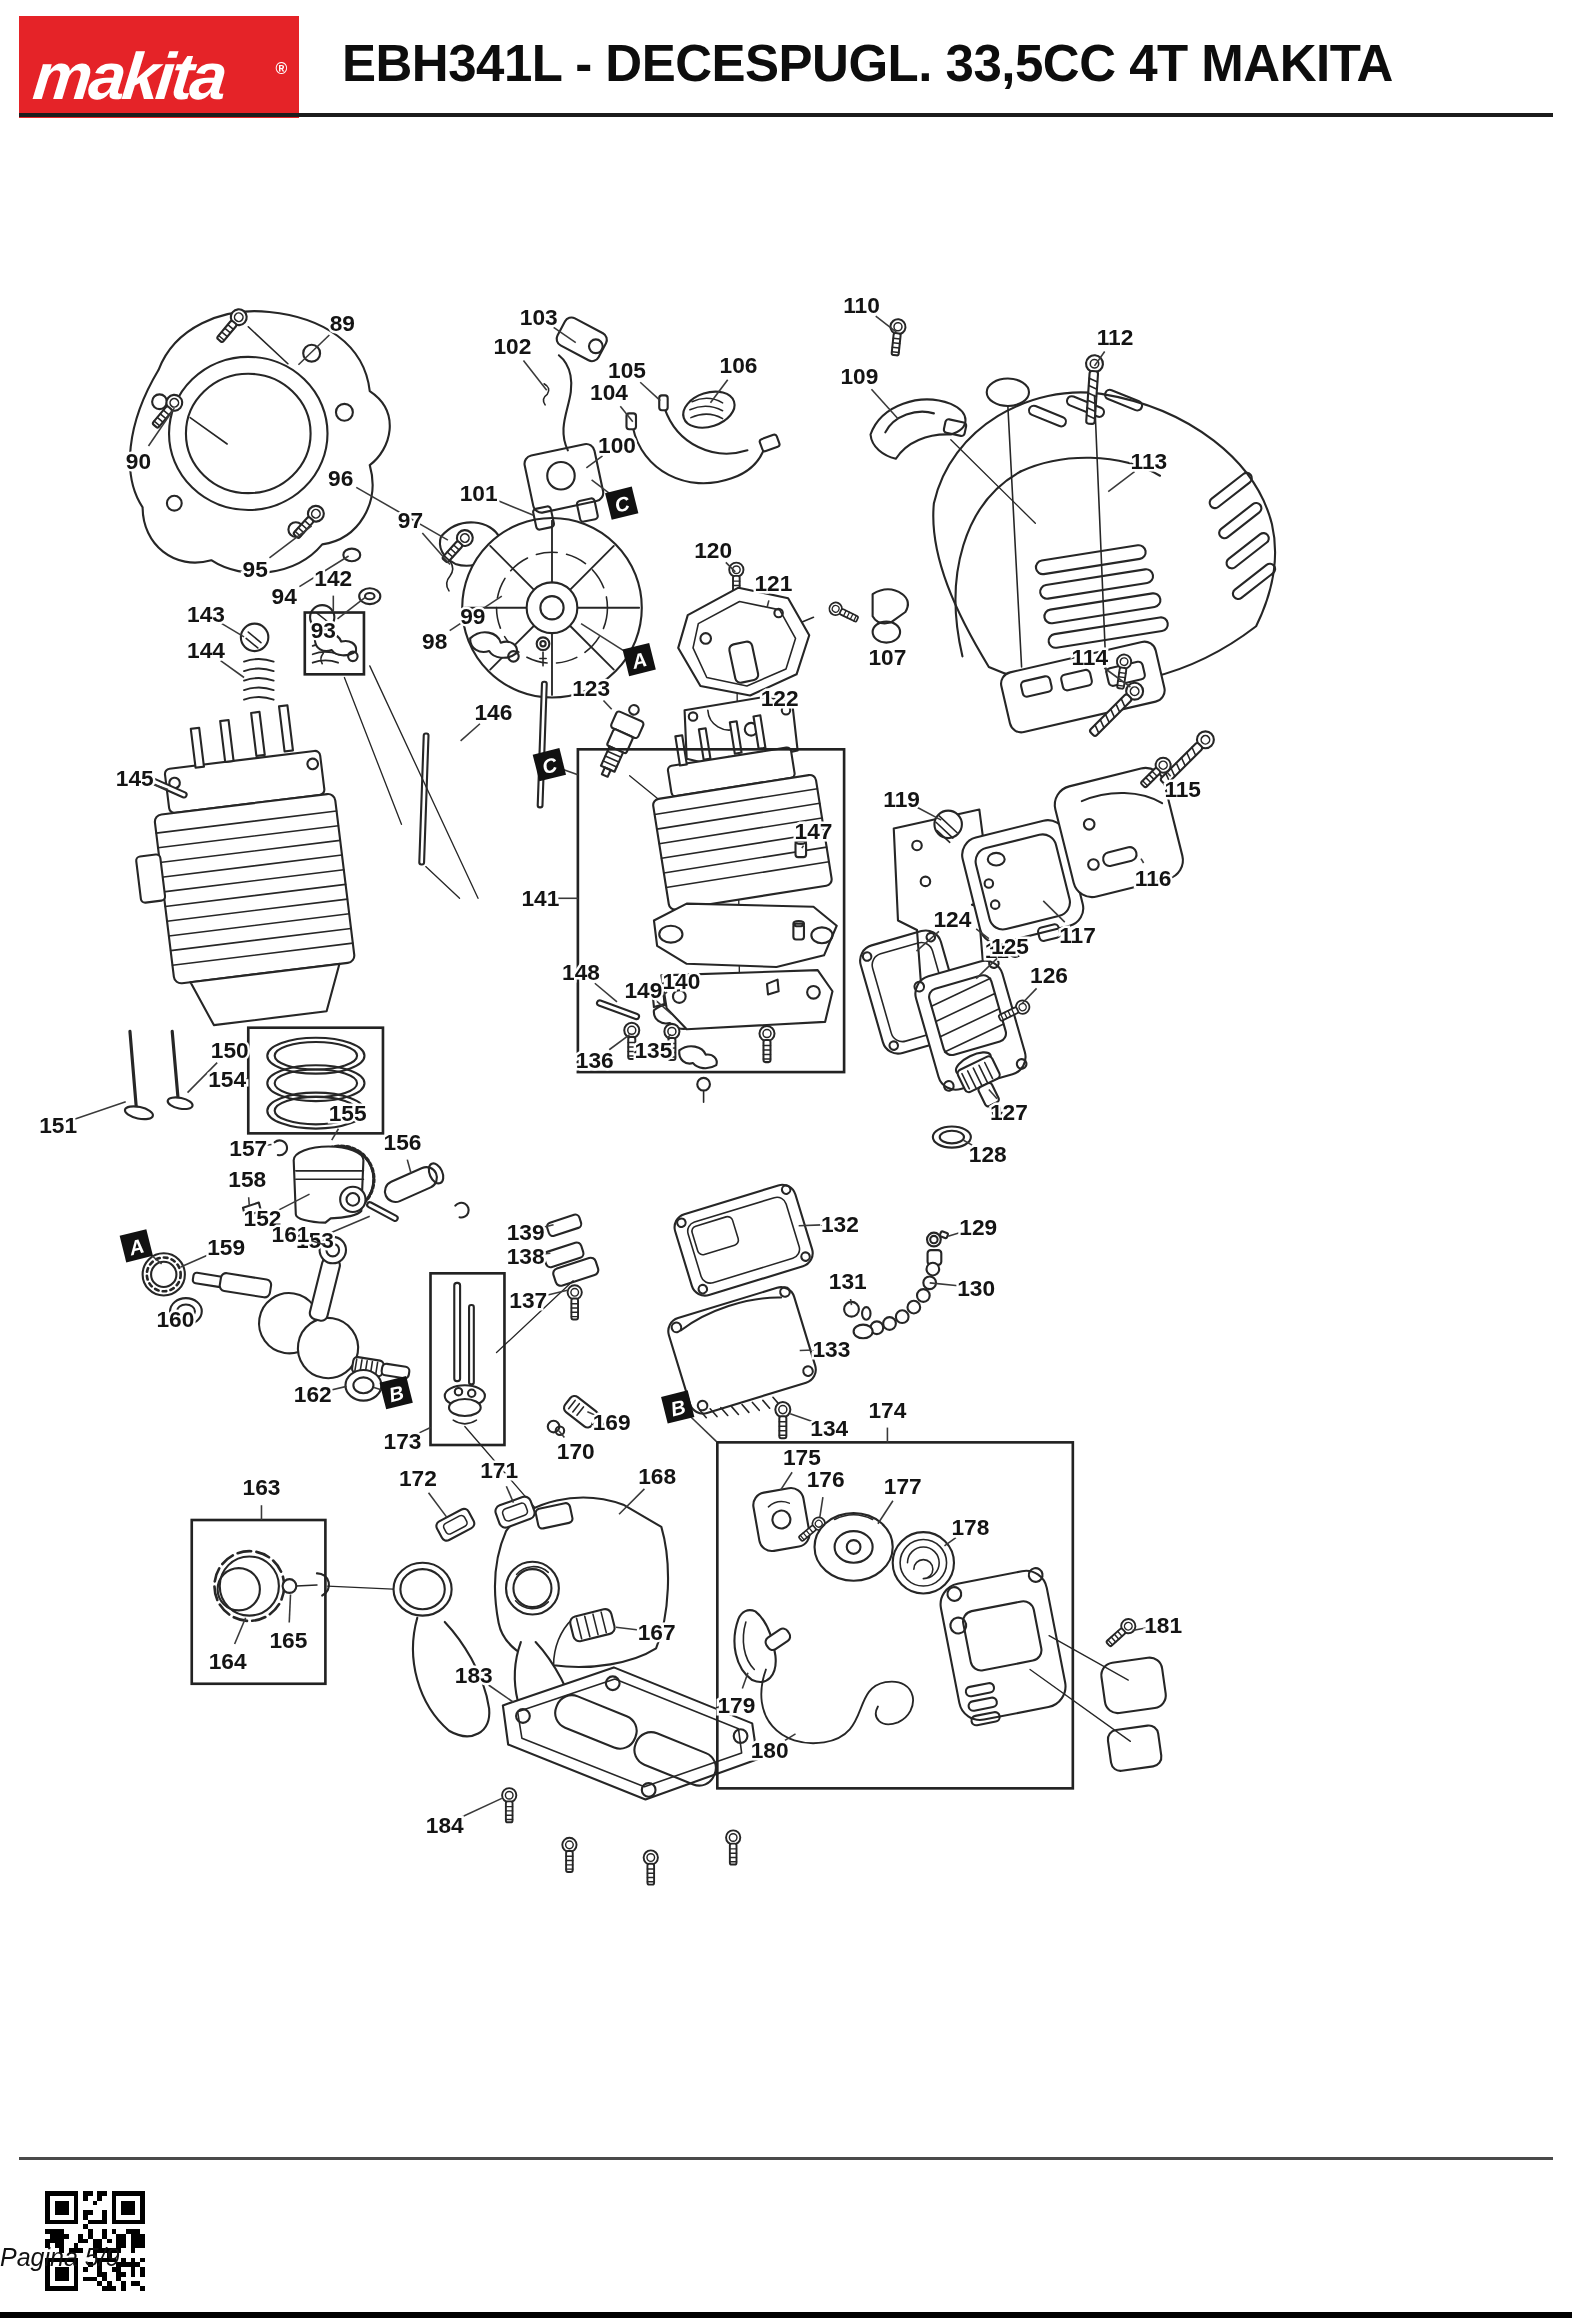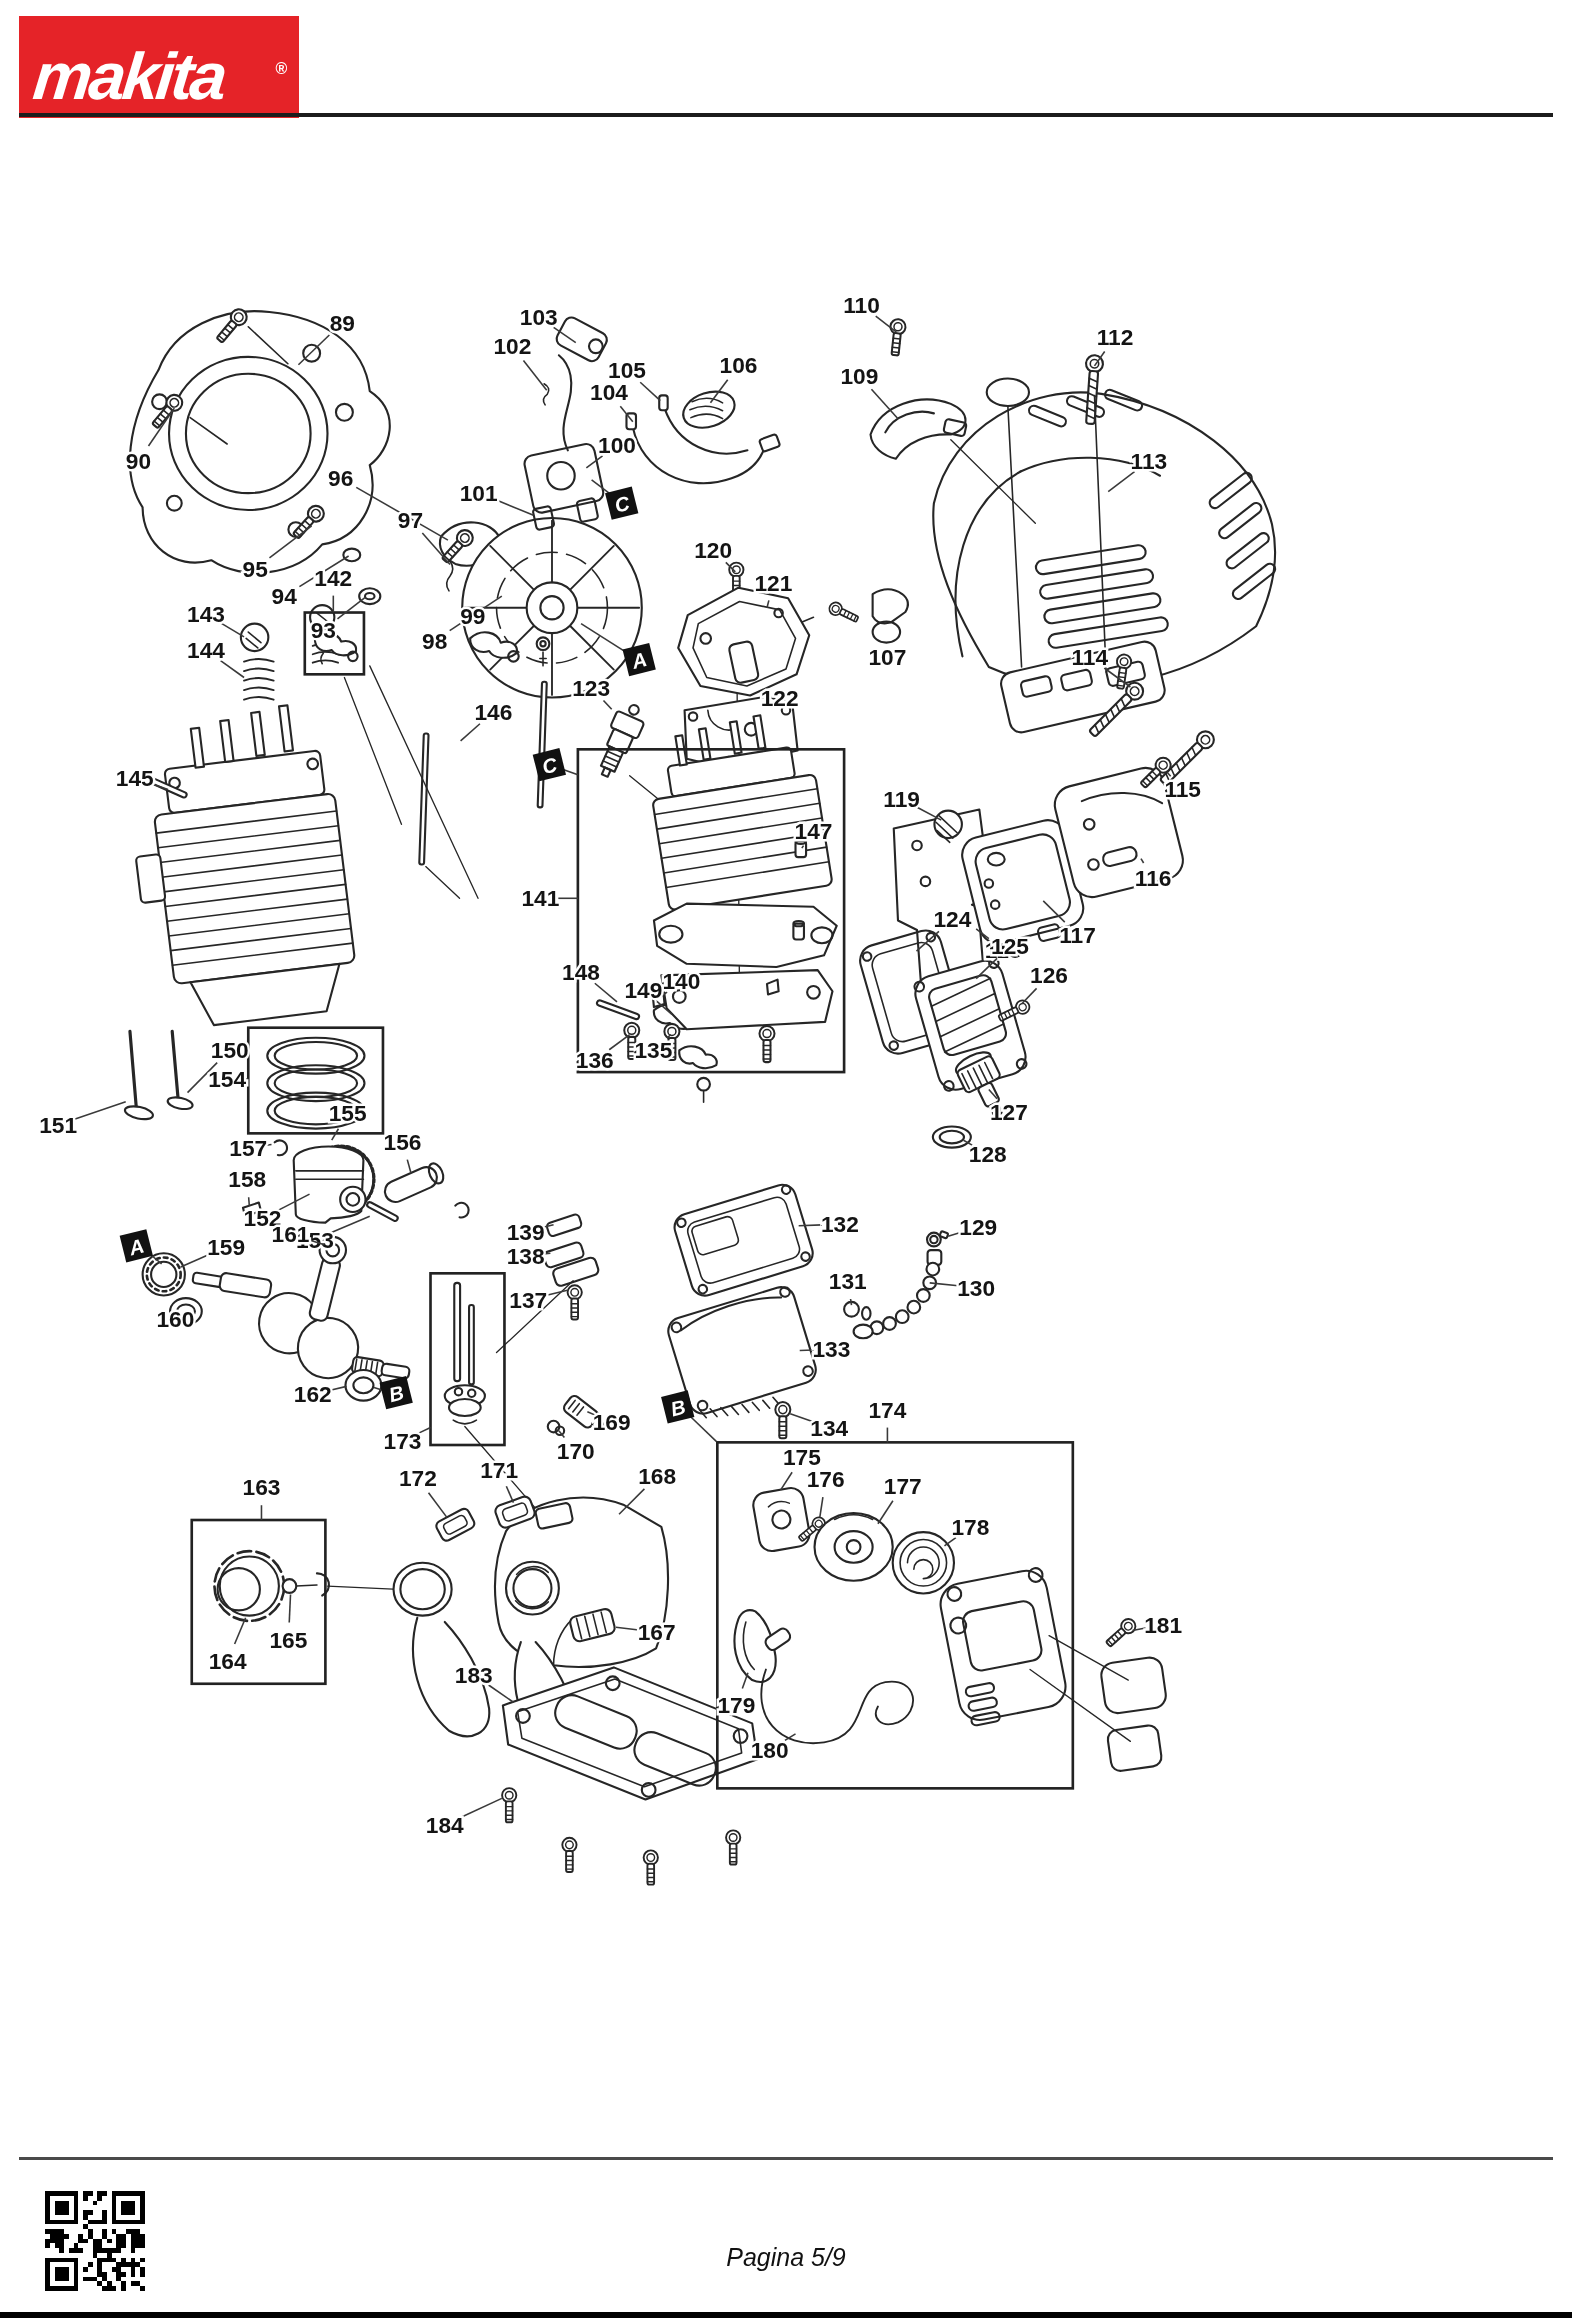--- a/index.html
+++ b/index.html
@@ -6,35 +6,36 @@
   #page{position:relative;width:1572px;height:2319px;background:#fff;overflow:hidden;
         font-family:"Liberation Sans",sans-serif;}
   .logo{position:absolute;left:19px;top:16px;width:280px;height:102px;background:var(--brand-red,#e52328);}
   .logo-text{position:absolute;left:15px;bottom:4.2px;color:#fff;font-size:66px;font-weight:bold;
              font-style:italic;letter-spacing:-3.2px;transform:skewX(-6deg);}
   .logo-reg{position:absolute;right:11.6px;top:44px;color:#fff;font-size:16px;font-weight:bold;}
   .title{position:absolute;left:342px;top:34px;width:1162px;font-size:51px;font-weight:bold;
          color:#0d0d0d;letter-spacing:-0.5px;white-space:nowrap;}
   .rule-top{position:absolute;left:19px;top:113px;width:1534px;height:4.2px;background:#1c1c1c;}
   .rule-bottom{position:absolute;left:19px;top:2157px;width:1534px;height:2.6px;background:#4a4a4a;}
-  .page-label{position:absolute;left:0;top:2243px;width:1572px;text-align:center;font-size:25px;
+  .page-label{position:absolute;left:0;top:2243px;width:1572px;text-align:left;font-size:25px;
               font-style:italic;color:#111;}
   .bottom-bar{position:absolute;left:0;top:2312px;width:1572px;height:6.9px;background:#000;}
   #dgm{position:absolute;left:0;top:0;}
   #qr{position:absolute;left:45px;top:2191px;}
 </style>
 </head>
 <body>
 
 <div id="page">
 
   <div class="logo">
     <span class="logo-text">makita</span>
     <span class="logo-reg">®</span>
   </div>
+  <div class="title">EBH341L - DECESPUGL. 33,5CC 4T MAKITA</div>
   <div class="rule-top"></div>
 
   <svg id="dgm" width="1572" height="2319" viewBox="0 0 2976 4389" xmlns="http://www.w3.org/2000/svg">
     <defs>
       <g id="scr" stroke="#262626" fill="#fff">
         <circle cx="0" cy="0" r="15"></circle>
           <circle cx="0" cy="0" r="8" stroke-width="3"></circle>
         <rect x="-7" y="13" width="14" height="44" rx="4"></rect>
         <path d="M-7 24 h14 M-7 33 h14 M-7 42 h14 M-7 51 h14" stroke-width="3" fill="none"></path>
       </g>

